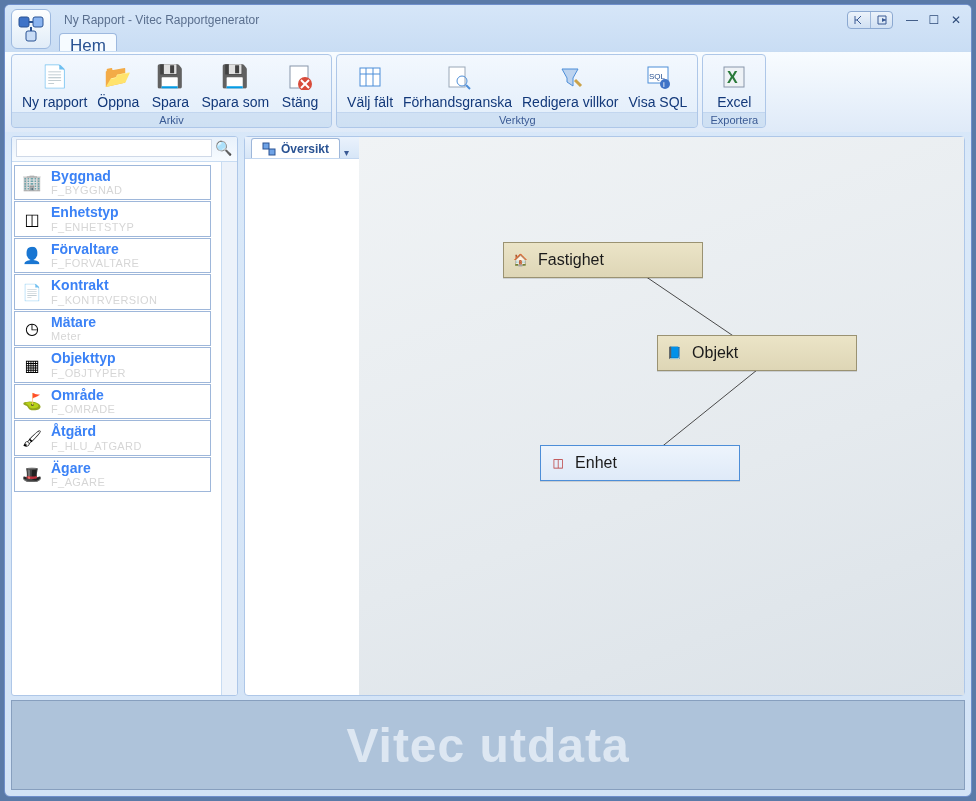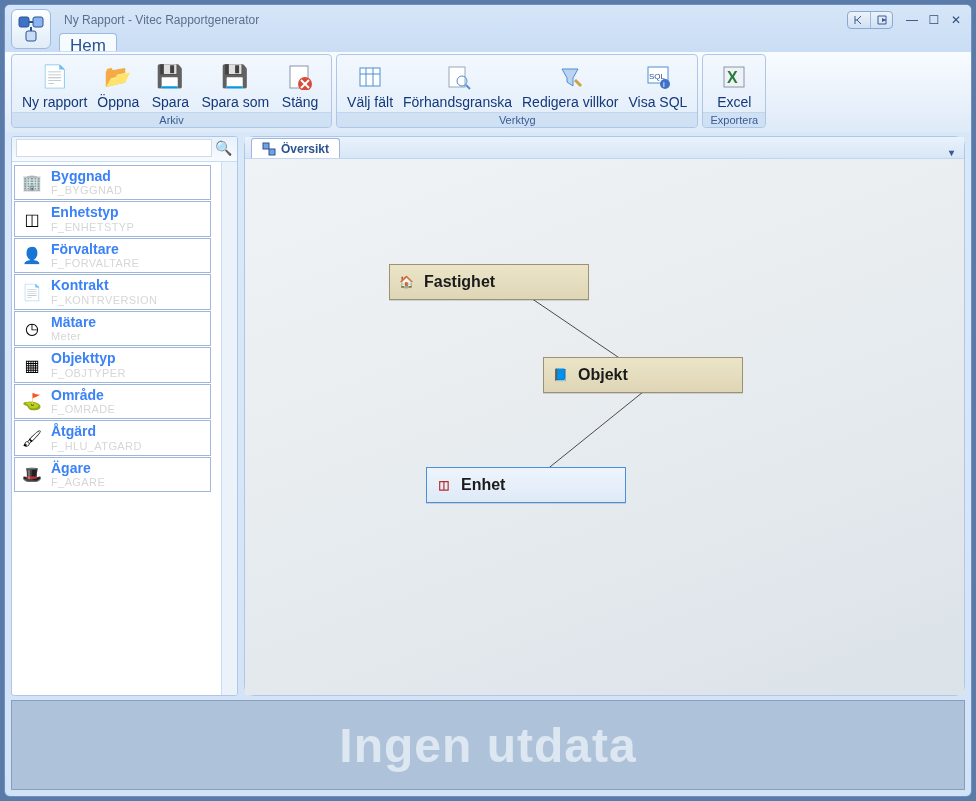--- a/index.html
+++ b/index.html
@@ -91,21 +91,21 @@
     border: 1px solid #9eb7da; background: #fff;
     margin: 1px 0; padding: 3px 6px; cursor: grab;
   }
   .side-item .ico { width: 22px; height: 22px; display:flex; align-items:center; justify-content:center; font-size:16px; }
   .side-item .txt { line-height: 1.1; }
   .side-item .name { color:#3b82f6; font-size:14px;font-weight:bold; }
   .side-item .sub { color:#d6d6d6; font-size:11px; letter-spacing:.4px; }
   .scrollbar-y { width: 16px; background: #ecf2fa; border-left:1px solid #c8dcf2; }
 
   
-  .canvas-wrap { flex:1; display:flex; flex-direction:column; border:1px solid #aec7e8; border-radius:10px; background:#fff; min-width:0;font-weight:bold; }
+  .canvas-wrap { flex:1; display:flex; flex-direction:row; border:1px solid #aec7e8; border-radius:4px; background:#fff; min-width:0; }
   .canvas-tabstrip { height: 22px; background: linear-gradient(to bottom,#eaf2fc,#d7e6f7); border-bottom:1px solid #c2d6ef; display:flex; align-items:flex-end; padding:0 6px; }
   .canvas-tab {
     display:flex; align-items:center; gap:5px; height:20px; padding:0 10px;
     background:#fff; border:1px solid #9eb7da; border-bottom:none;
     border-radius:3px 3px 0 0; cursor:pointer; color:#2a5393;
   }
   .canvas-tabstrip .drop { margin-left:auto; color:#3a5a94; cursor:pointer; padding:0 4px; font-size:10px; }
   .canvas {
     flex:1; position:relative;
     background: linear-gradient(160deg,#f0f3f5 0%, #e5eaee 60%, #dbe2e8 100%);
@@ -376,16 +376,16 @@
 
         <div class="node selected" style="left:181px; top:308px;">
           <span class="nico" style="color:#b82f2f">◫</span>
           <span class="ntxt">Enhet</span>
         </div>
       </div>
     </div>
   </div>
 
   <div class="output">
-    <span>Ingen utdata</span>
+    <span>Vitec utdata</span>
   </div>
 
 </div>
 
 </body></html>

